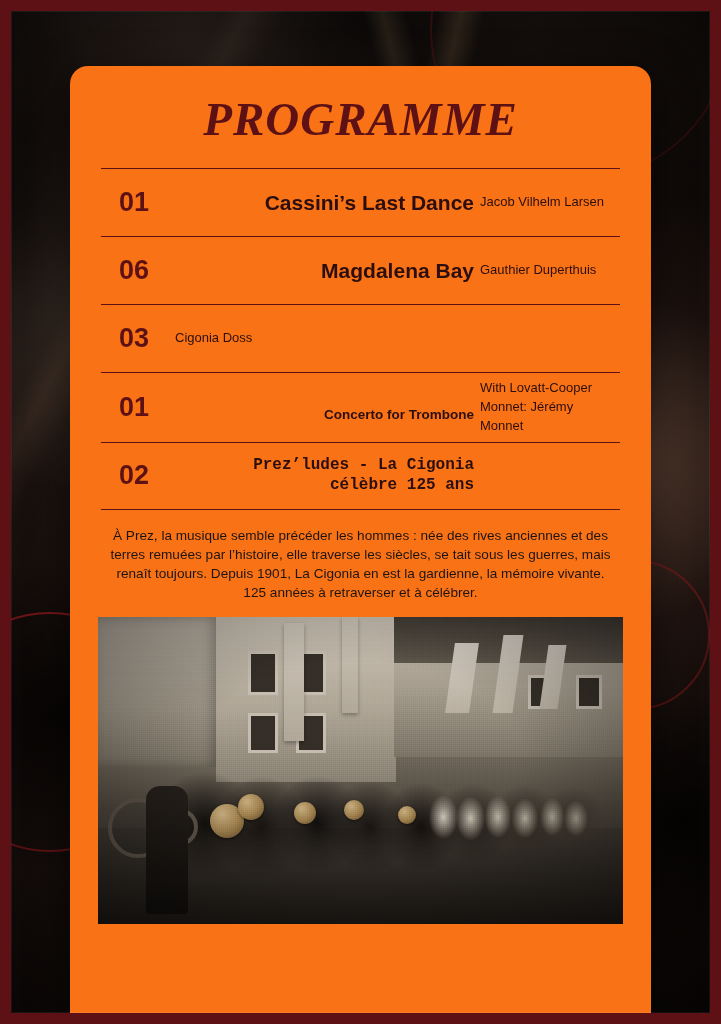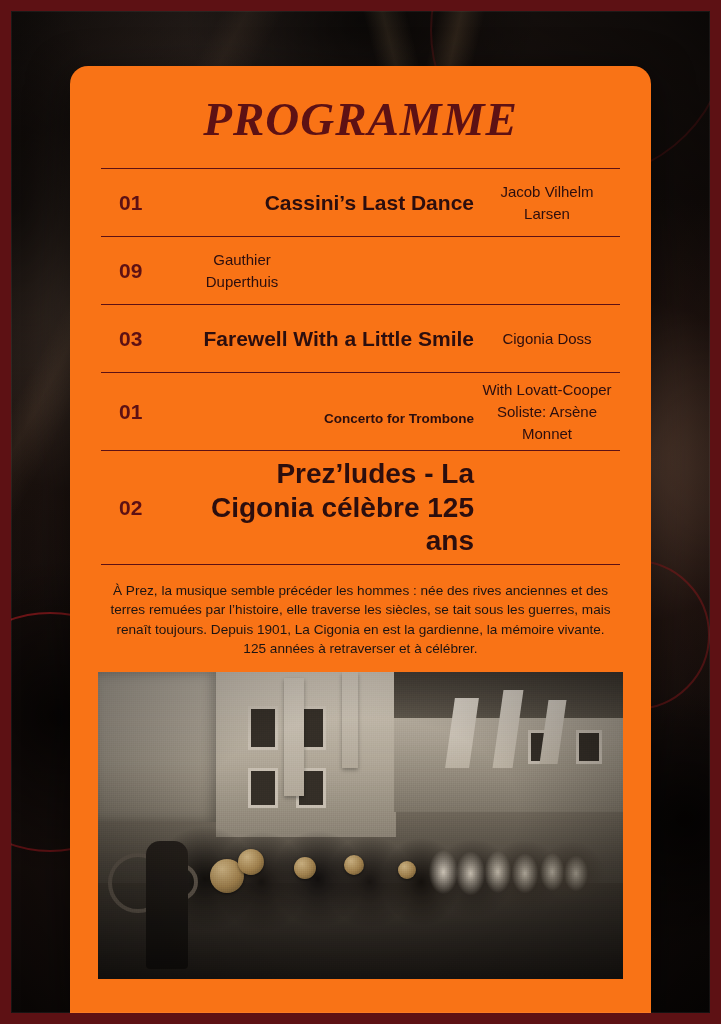--- a/index.html
+++ b/index.html
@@ -111,50 +111,50 @@
     border-top: 1.6px solid #5d1114;
     min-height: 68px;
     padding: 6px 0;
   }
   .row.first { border-top: 1.6px solid #5d1114; }
   .row.last { border-bottom: 1.6px solid #5d1114; }
 
   .num {
     width: 74px;
     flex: 0 0 74px;
-    font-size: 21px;
+    font-size: 27px;
     font-weight: bold;
     color: #5d1114;
     padding-left: 18px;
   }
 
   .mid {
     flex: 1 1 auto;
     text-align: right;
     padding: 0 6px;
   }
   .piece {
     font-size: 21px;
     font-weight: bold;
     color: #2c0e0e;
     line-height: 1.2;
   }
-  .piece.wide { font-size: 28px; }
+  .piece.wide { font-size: 16px; font-family: Liberation Mono, monospace; }
   .subtitle {
     font-size: 13.5px;
     font-weight: bold;
     color: #2c0e0e;
     margin-top: 14px;
   }
 
   .composer {
     width: 140px;
     flex: 0 0 140px;
-    text-align: center;
-    font-size: 15px;
+    text-align: left;
+    font-size: 13px;
     color: #2c0e0e;
     line-height: 1.45;
     padding-right: 6px;
   }
 
   
   .blurb {
     margin: 16px 10px 14px 10px;
     font-size: 13.6px;
     line-height: 1.42;
@@ -297,44 +297,44 @@
         <div class="num">01</div>
         <div class="mid">
           <div class="piece">Cassini’s Last Dance</div>
         </div>
         <div class="composer">
           <div>Jacob Vilhelm Larsen</div>
         </div>
       </div>
 
       <div class="row">
-        <div class="num">09</div>
+        <div class="num">06</div>
+        <div class="mid">
+          <div class="piece">Magdalena Bay</div>
+        </div>
         <div class="composer">
           <div>Gauthier Duperthuis</div>
         </div>
       </div>
 
       <div class="row">
         <div class="num">03</div>
-        <div class="mid">
-          <div class="piece">Farewell With a Little Smile</div>
-        </div>
         <div class="composer">
           <div>Cigonia Doss</div>
         </div>
       </div>
 
       <div class="row">
         <div class="num">01</div>
         <div class="mid">
           <div class="subtitle">Concerto for Trombone</div>
         </div>
         <div class="composer">
           <div>With Lovatt-Cooper</div>
-          <div>Soliste: Arsène Monnet</div>
+          <div>Monnet: Jérémy Monnet</div>
         </div>
       </div>
 
 
       <div class="row last">
         <div class="num">02</div>
         <div class="mid">
           <div class="piece wide">Prez’ludes - La Cigonia célèbre 125 ans</div>
         </div>
         <div class="composer">

